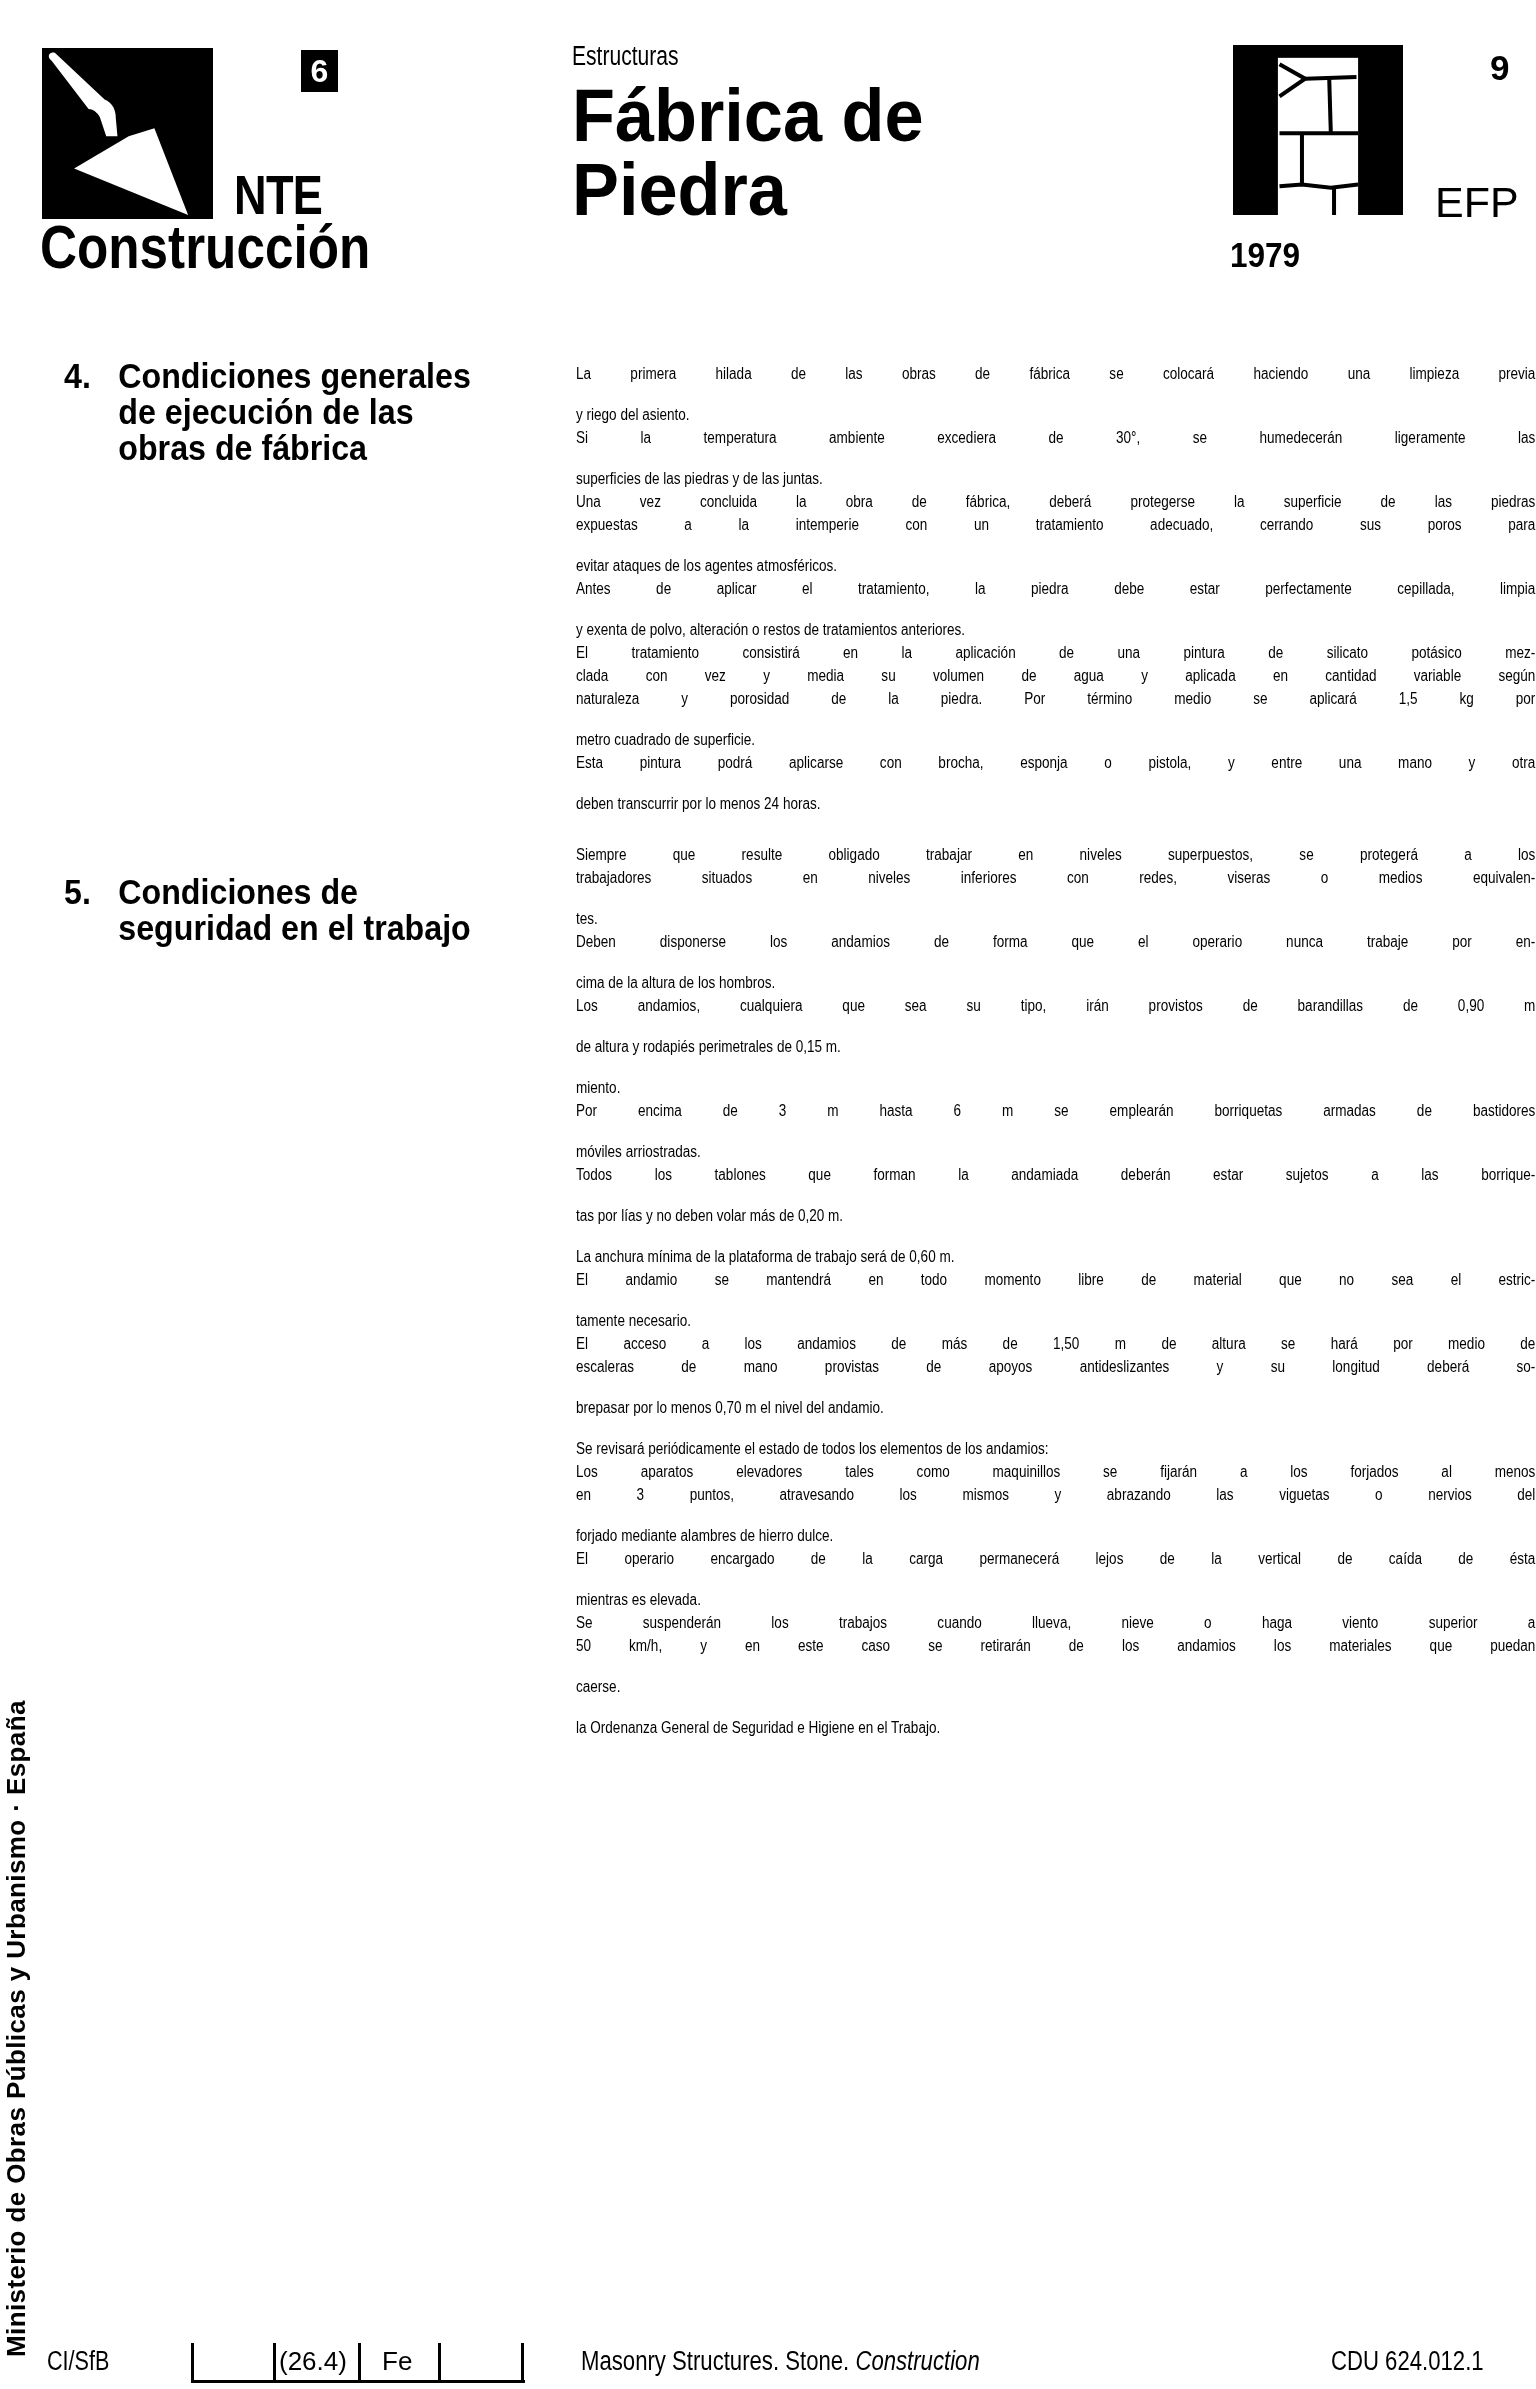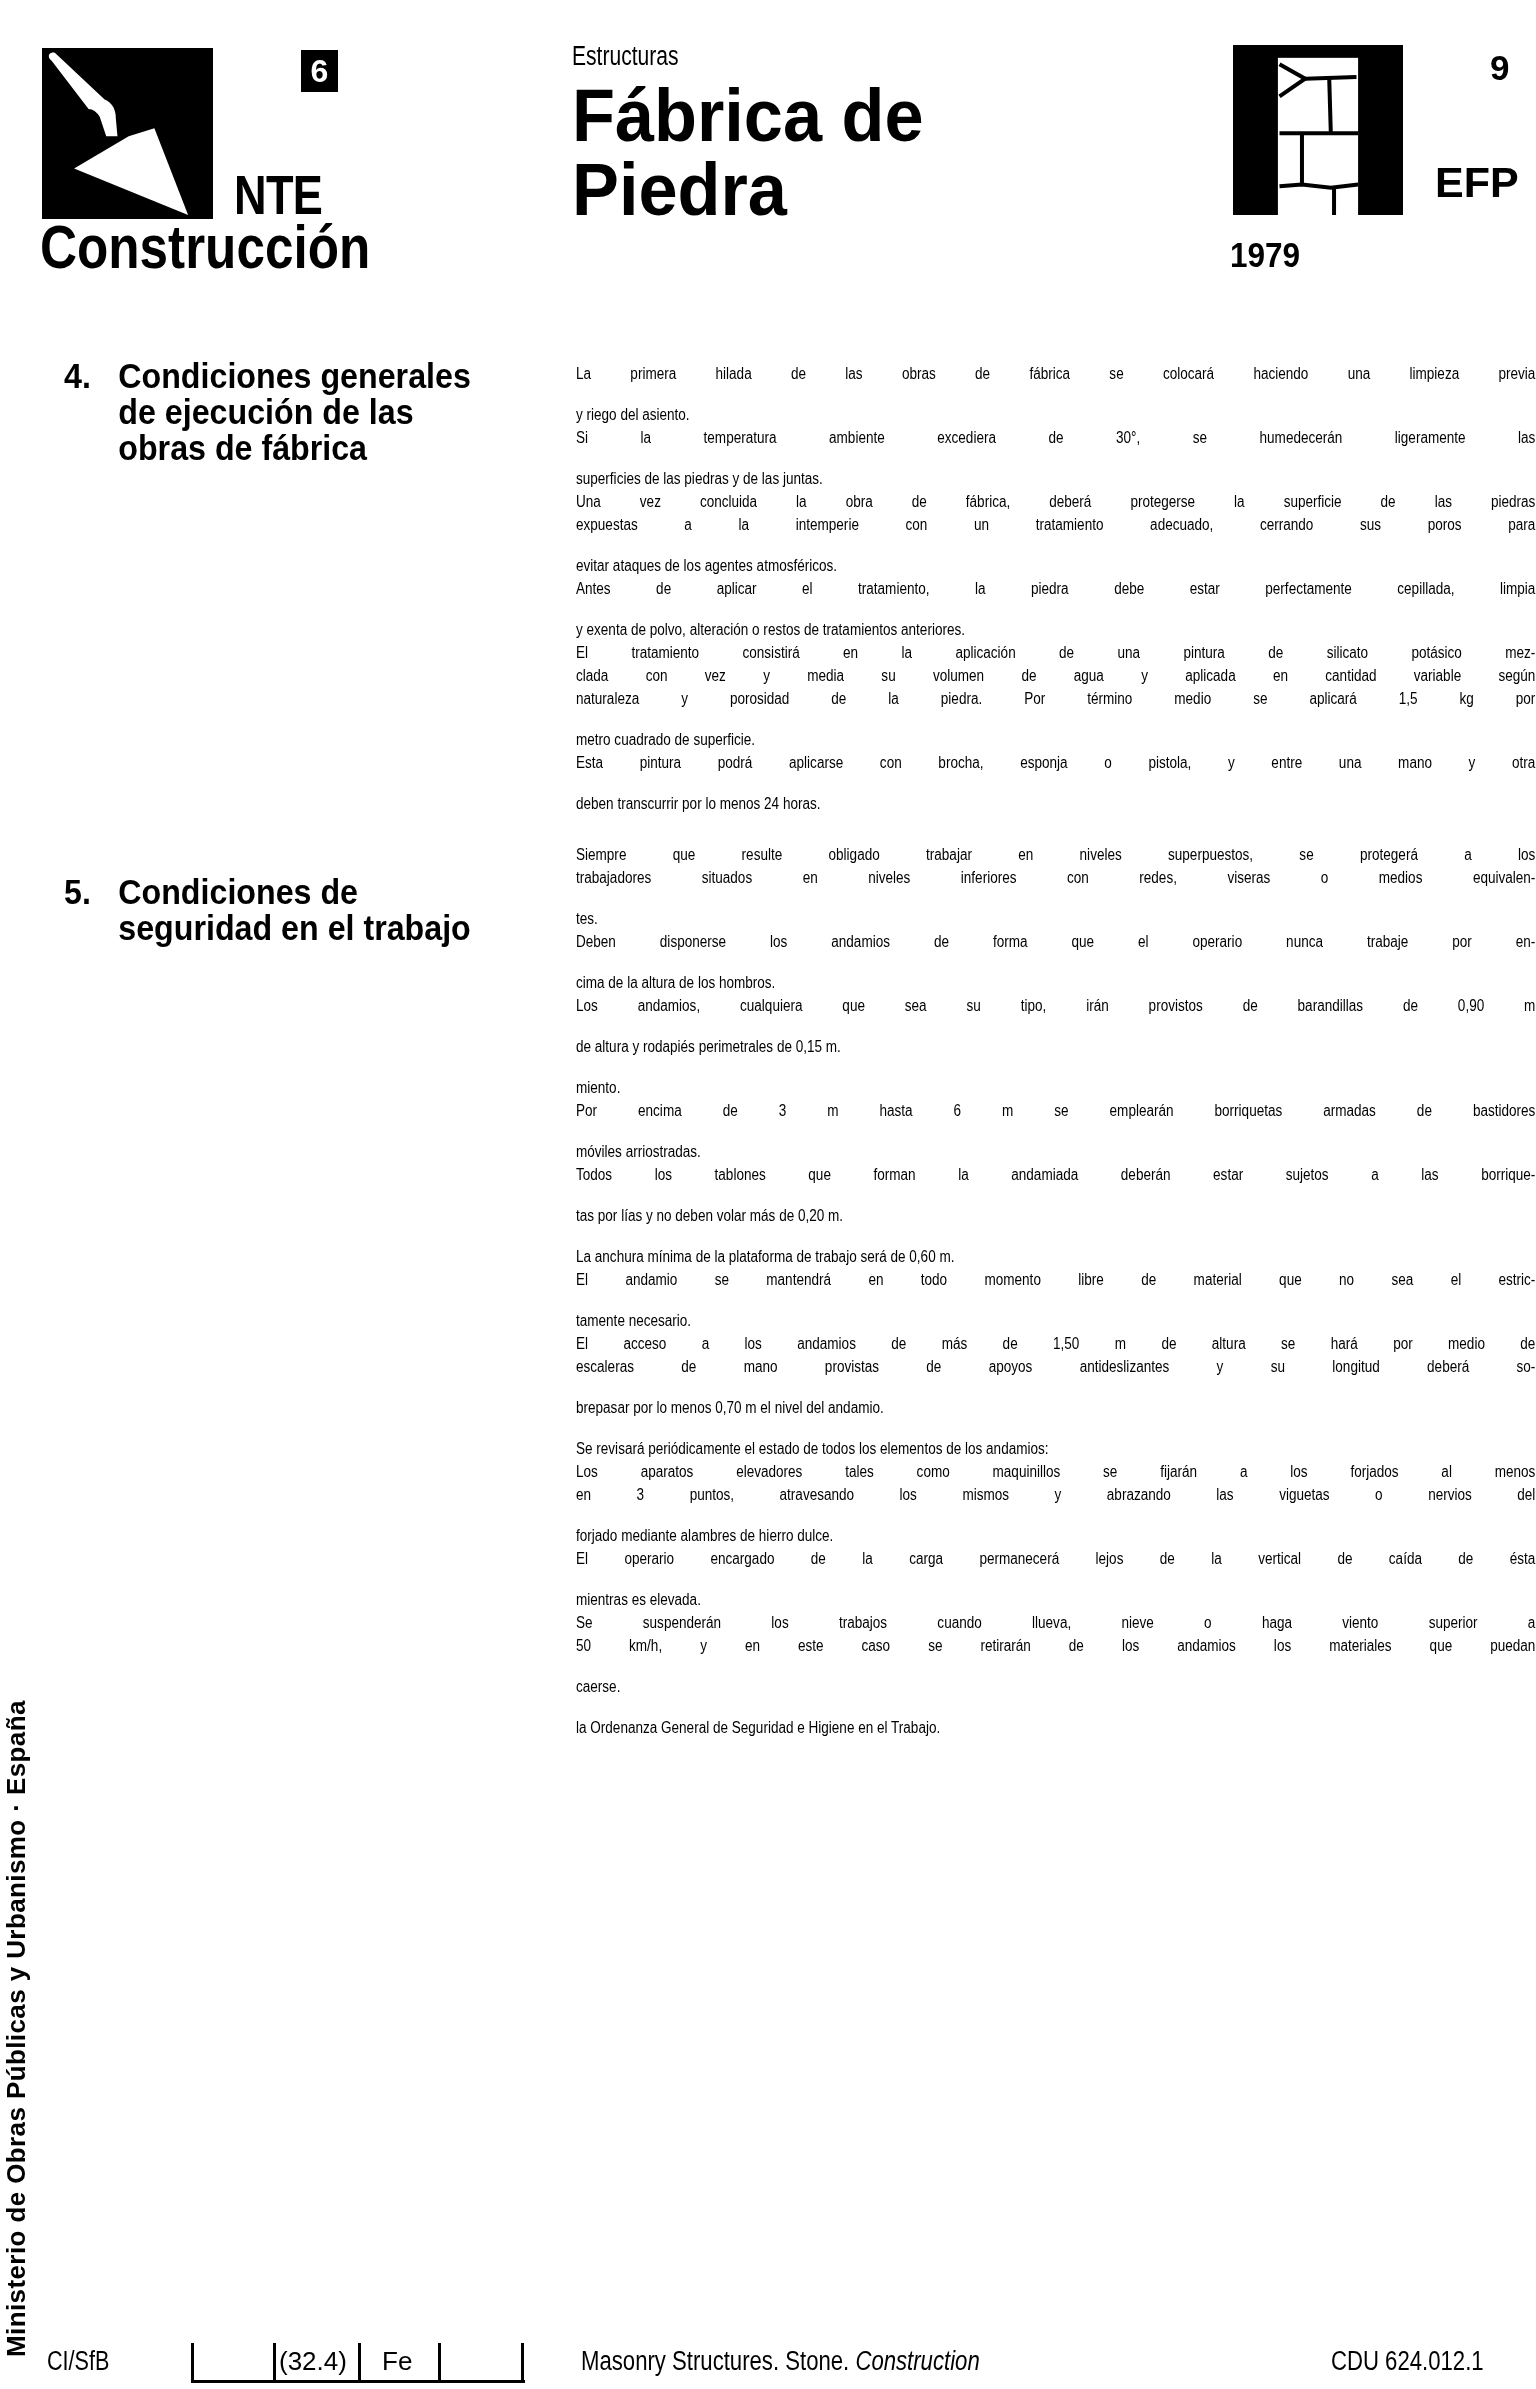--- a/index.html
+++ b/index.html
@@ -9,21 +9,21 @@
   
   .logo-left { left: 42px; top: 48px; width: 171px; height: 171px; }
   .badge6 { left: 301px; top: 50px; width: 37px; height: 42px; background: #000; color: #fff; font-weight: bold; font-size: 32px; line-height: 42px; text-align: center; }
   .nte { left: 234px; top: 168px; font-weight: bold; font-size: 55px; line-height: 55px; letter-spacing: -0.8px; transform: scaleX(0.82); transform-origin: left top; }
   .construccion { left: 40px; top: 215px; font-weight: bold; font-size: 61px; line-height: 64px; transform: scaleX(0.84); transform-origin: left top; }
   .category { left: 572px; top: 42px; font-size: 27px; line-height: 29px; transform: scaleX(0.78); transform-origin: left top; }
   .title { left: 572px; top: 79px; font-weight: bold; font-size: 74px; line-height: 74px; transform: scaleX(0.95); transform-origin: left top; }
   .title span { display: block; }
   .icon-right { left: 1233px; top: 45px; width: 170px; height: 170px; }
   .sheet-no { left: 1490px; top: 50px; font-weight: bold; font-size: 35px; line-height: 35px; }
-  .code { left: 1435px; top: 160px; font-weight: bold; font-size: 43px; line-height: 45px; }
+  .code { left: 1435px; top: 180px; font-weight: normal; font-size: 43px; line-height: 45px; }
   .year { left: 1230px; top: 237px; font-weight: bold; font-size: 35px; line-height: 35px; transform: scaleX(0.9); transform-origin: left top; }
 
   
   .sec-head { left: 64px; font-weight: bold; font-size: 35px; line-height: 36px; transform: scaleX(0.92); transform-origin: left top; }
   .sec-head .num { position: absolute; left: 0; top: 0; }
   .sec-head .txt { margin-left: 59px; display: block; white-space: nowrap; }
   .sec-head .txt span { display: block; }
   .sec-body { left: 576px; width: 959px; font-size: 16px; line-height: 23px; }
   .sec-body .line { display: block; white-space: nowrap; text-align: justify; text-align-last: justify; transform-origin: left top; }
   .sec-body .line.last { text-align-last: left; margin-top: 18px; }
@@ -147,21 +147,21 @@
 <div class="abs vertical">Ministerio de Obras Públicas y Urbanismo · España</div>
 
 <div class="abs foot-cisfb">CI/SfB</div>
 <div class="abs cisfb-box">
   <div class="bar" style="left:0;"></div>
   <div class="bar" style="left:82px;"></div>
   <div class="bar" style="left:167px;"></div>
   <div class="bar" style="left:247px;"></div>
   <div class="bar" style="left:330px;"></div>
   <div class="cell" style="left:11.2px;"></div>
-  <div class="cell" style="left:88px;">(32.4)</div>
+  <div class="cell" style="left:88px;">(26.4)</div>
   <div class="cell" style="left:191px;">Fe</div>
   <div class="cell" style="left:257px;"></div>
 </div>
 <div class="abs foot-en">
   <span>Masonry Structures. Stone. </span><i>Construction</i>
 </div>
 <div class="abs foot-cdu">CDU 624.012.1</div>
 
 
 </body></html>

